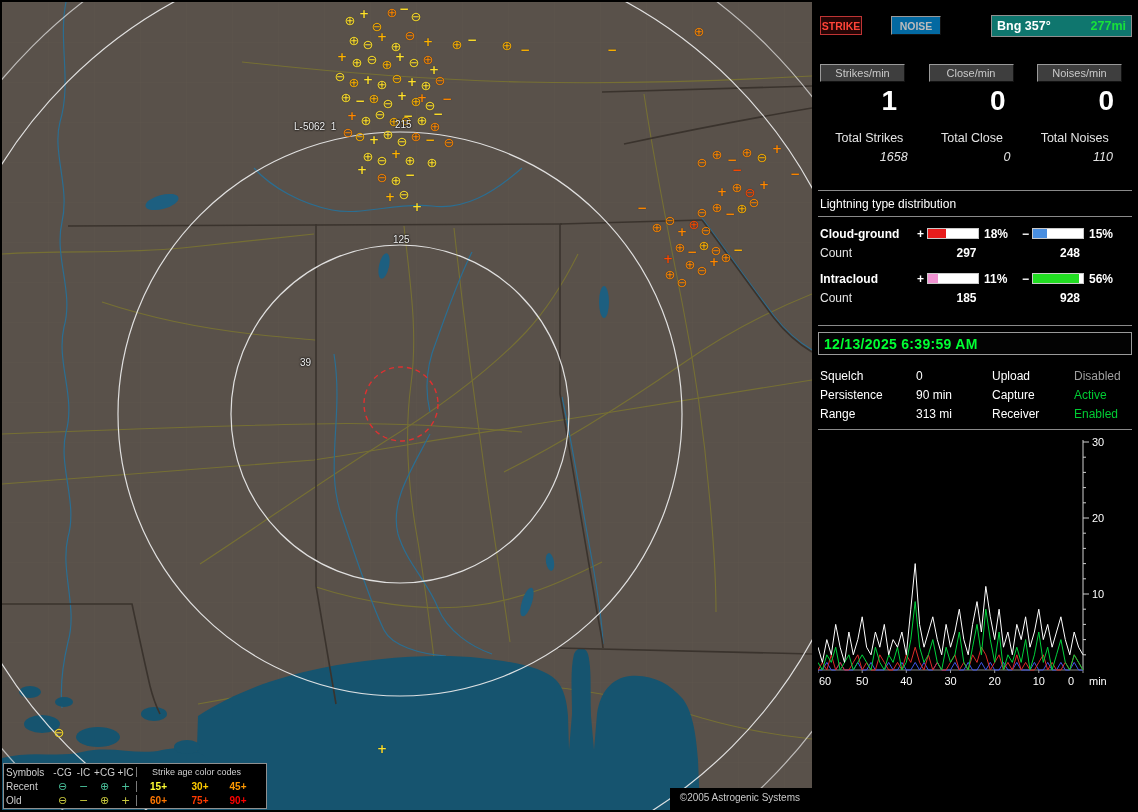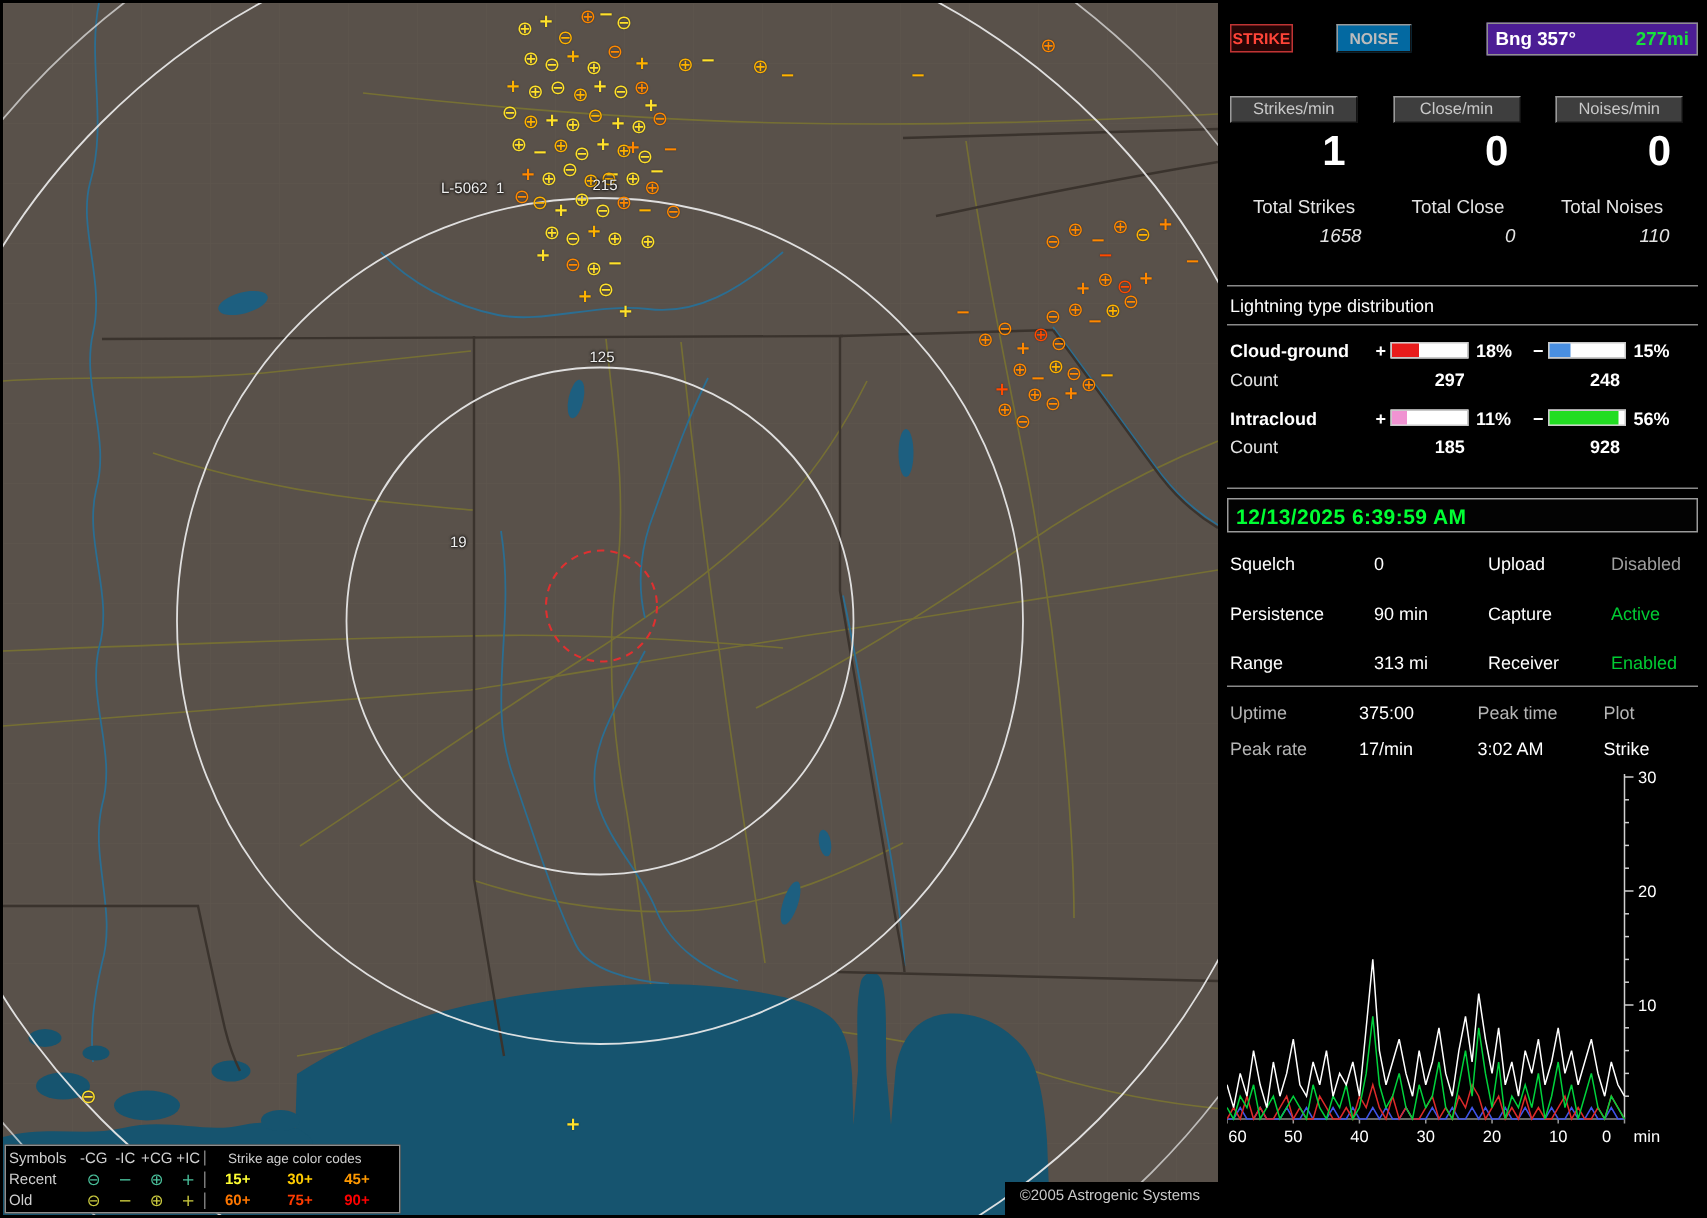--- a/index.html
+++ b/index.html
@@ -31,21 +31,21 @@
   
   .sidebar{position:absolute;left:818px;top:0;width:314px;height:812px;color:#e4e4e4;font-size:12px;}
   .divider{border-top:1px solid #8a8a8a;height:0;}
 
   .top-row{margin-top:14px;display:flex;align-items:center;height:23px;}
   .strike-btn{margin-left:2px;width:42px;height:19px;background:#250505;border:1px solid #c03434;
               color:#ff4438;font-weight:bold;font-size:10.5px;padding:0;font-family:inherit;}
   .noise-btn{margin-left:29px;width:50px;height:19px;background:#0369a1;color:#bcbcbc;font-weight:bold;
              font-size:10.5px;padding:0;font-family:inherit;
              border-top:1px solid #9a9a9a;border-left:1px solid #9a9a9a;border-right:1px solid #121212;border-bottom:1px solid #121212;}
-  .bng-box{margin-left:auto;width:141px;height:22px;background:#4c1d95;border:1px solid #8f8f8f;
+  .bng-box{margin-left:auto;width:141px;height:22px;background:#0f766e;border:1px solid #8f8f8f;
            box-sizing:border-box;display:flex;align-items:center;padding:0 5px;font-size:12.5px;font-weight:bold;}
   .bng-left{color:#fff;white-space:pre;}
   .bng-dist{margin-left:auto;color:#17e23a;}
 
   .rates-row{display:flex;justify-content:space-between;margin-top:27px;padding:0 10px 0 2px;}
   .rate-col{width:85px;}
   .rate-btn{width:85px;height:18px;background:#3e3e3e;color:#c9c9c9;font-size:11px;padding:0;font-family:inherit;
             border-top:1px solid #9a9a9a;border-left:1px solid #9a9a9a;border-right:1px solid #121212;border-bottom:1px solid #121212;}
   .rate-value{margin-top:3px;font-size:28px;font-weight:bold;color:#fff;text-align:right;padding-right:8px;height:33px;}
 
@@ -65,21 +65,21 @@
   .bar-fill{position:absolute;left:0;top:0;bottom:0;}
   .pct{font-weight:bold;color:#fff;padding-left:5px;}
   .count-lbl{color:#e4e4e4;}
   .cnt1{grid-column:2/5;text-align:center;font-weight:bold;color:#fff;}
   .cnt2{grid-column:5/8;text-align:center;font-weight:bold;color:#fff;}
   .d3{margin-top:18px;}
 
   .datetime-box{margin-top:6px;height:23px;box-sizing:border-box;border:1px solid #9a9a9a;background:#030303;
                 color:#00ff33;font-weight:bold;font-size:14px;display:flex;align-items:center;padding-left:5px;letter-spacing:.3px;}
 
-  .status-grid{display:grid;grid-template-columns:96px 76px 82px auto;row-gap:19px;margin:14px 0 0 2px;}
+  .status-grid{display:grid;grid-template-columns:96px 76px 82px auto;row-gap:5px;margin:14px 0 0 2px;}
   .d4{margin-top:8px;}
   .session-grid{display:grid;grid-template-columns:86px 79px 84px auto;row-gap:10px;margin:10px 0 0 2px;}
   .lbl{color:#b5b5b5;}
   .val{color:#fff;}
 
   .trend-row{margin:10px 0 0 2px;}
   .trend-win{color:#fff;margin-left:21px;}
   .trend-chart{margin-top:8px;}
   svg text{font-family:"Liberation Sans",sans-serif;}
 </style>
@@ -273,21 +273,21 @@
         <span class="strike" style="left: 668px; top: 272px; color: rgb(255, 136, 0);">⊕</span>
         <span class="strike bare" style="left: 640px; top: 206px; color: rgb(255, 136, 0);">−</span>
         <span class="strike bare" style="left: 793px; top: 172px; color: rgb(255, 136, 0);">−</span>
         <span class="strike" style="left: 57px; top: 730px; color: rgb(255, 225, 43);">⊖</span>
         <span class="strike bare" style="left: 380px; top: 747px; color: rgb(255, 225, 43);">+</span>
       </div>
     <div class="map-label-layer">
         <span class="map-label" style="left: 292px; top: 124px;">L-5062  1</span>
         <span class="map-label" style="left: 393px; top: 122px;">215</span>
         <span class="map-label" style="left: 391px; top: 237px;">125</span>
-        <span class="map-label" style="left: 298px; top: 360px;">19</span>
+        <span class="map-label" style="left: 298px; top: 360px;">39</span>
       </div>
 
     <div class="map-legend">
       <div class="leg-row">
         <span class="leg-label">Symbols</span>
         <span class="leg-sym-h">-CG</span>
         <span class="leg-sym-h">-IC</span>
         <span class="leg-sym-h">+CG</span>
         <span class="leg-sym-h">+IC</span>
         <span class="leg-age-title age-start">Strike age color codes</span>
@@ -420,31 +420,20 @@
       <span style="color: rgb(0, 204, 51);">Active</span>
 
       <span class="val">Range</span>
       <span class="val">313 mi</span>
       <span class="val">Receiver</span>
       <span style="color: rgb(0, 204, 51);">Enabled</span>
     </div>
 
     <div class="divider d4"></div>
 
-    <div class="session-grid">
-      <span class="lbl">Uptime</span>
-      <span class="val">375:00</span>
-      <span class="lbl">Peak time</span>
-      <span class="lbl">Plot</span>
-
-      <span class="lbl">Peak rate</span>
-      <span class="val">17/min</span>
-      <span class="val">3:02 AM</span>
-      <span class="val">Strike</span>
-    </div>
 
 
     <div class="trend-chart">
       <svg id="trend-svg" width="314" height="254">
           <line x1="265" y1="2" x2="265" y2="232" stroke="#cfcfcf" stroke-width="1"></line>
           <line x1="0" y1="232" x2="265" y2="232" stroke="#8a8a8a" stroke-width="1"></line>
           <line x1="265" y1="216.8" x2="268" y2="216.8" stroke="#cfcfcf" stroke-width="1"></line>
           <line x1="265" y1="201.6" x2="268" y2="201.6" stroke="#cfcfcf" stroke-width="1"></line>
           <line x1="265" y1="186.4" x2="268" y2="186.4" stroke="#cfcfcf" stroke-width="1"></line>
           <line x1="265" y1="171.2" x2="268" y2="171.2" stroke="#cfcfcf" stroke-width="1"></line>

